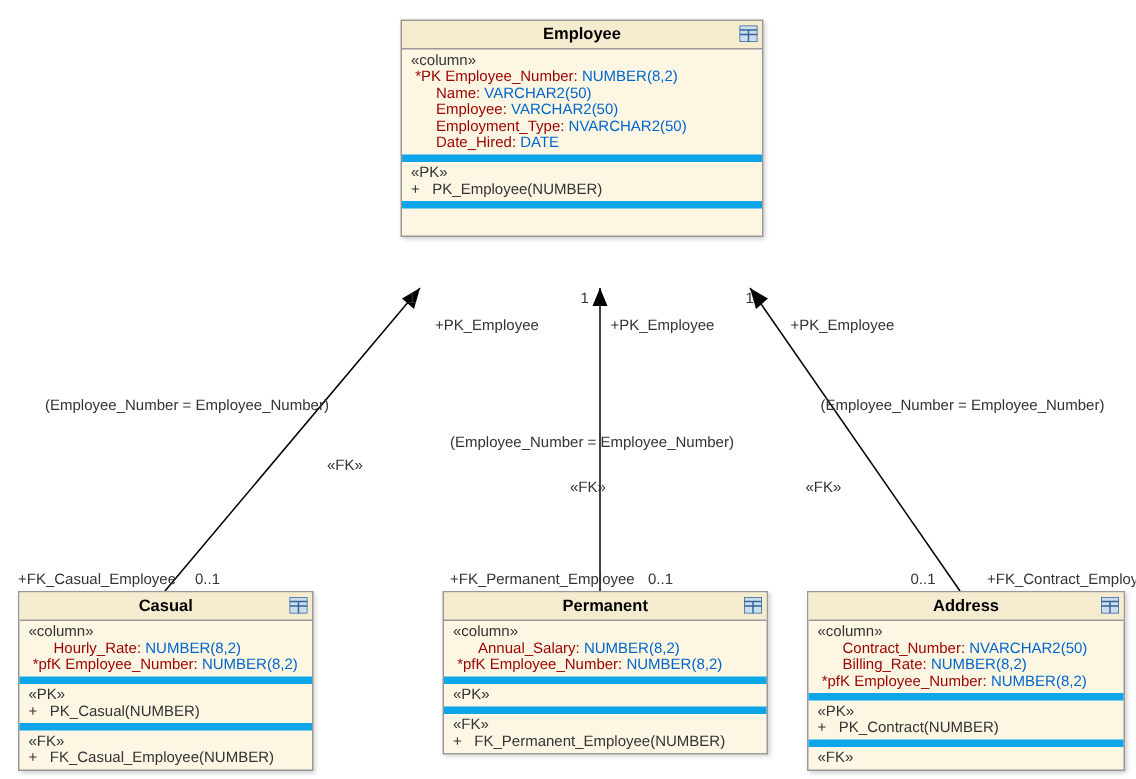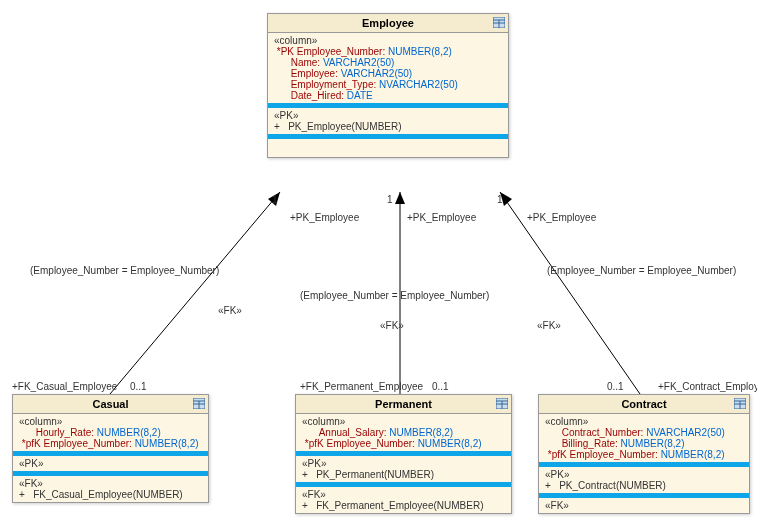--- a/index.html
+++ b/index.html
@@ -68,20 +68,21 @@
         <line x1="6" y1="3" x2="6" y2="11" stroke="#369"></line>
       </svg>
   </div>
   <div class="section">
     <div class="stereo">«column»</div>
     <div>&nbsp;&nbsp;&nbsp;&nbsp;&nbsp;&nbsp;<span class="col-name">Hourly_Rate:</span> <span class="col-type">NUMBER(8,2)</span></div>
     <div>&nbsp;<span class="pk-marker">*pfK</span> <span class="col-name">Employee_Number:</span> <span class="col-type">NUMBER(8,2)</span></div>
   </div>
   <div class="section">
     <div class="stereo">«PK»</div>
+    <div class="key-line"><span class="plus">+</span>&nbsp;&nbsp;&nbsp;<span>PK_Casual(NUMBER)</span></div>
   </div>
   <div class="section">
     <div class="stereo">«FK»</div>
     <div class="key-line"><span class="plus">+</span>&nbsp;&nbsp;&nbsp;<span>FK_Casual_Employee(NUMBER)</span></div>
   </div>
 </div>
 
 <div class="entity" style="left:295px;top:394px;width:215px">
   <div class="entity-header">
     <span>Permanent</span>
@@ -92,31 +93,30 @@
         <line x1="6" y1="3" x2="6" y2="11" stroke="#369"></line>
       </svg>
   </div>
   <div class="section">
     <div class="stereo">«column»</div>
     <div>&nbsp;&nbsp;&nbsp;&nbsp;&nbsp;&nbsp;<span class="col-name">Annual_Salary:</span> <span class="col-type">NUMBER(8,2)</span></div>
     <div>&nbsp;<span class="pk-marker">*pfK</span> <span class="col-name">Employee_Number:</span> <span class="col-type">NUMBER(8,2)</span></div>
   </div>
   <div class="section">
     <div class="stereo">«PK»</div>
-    <div class="key-line"><span class="plus">+</span>&nbsp;&nbsp;&nbsp;<span>PK_Permanent(NUMBER)</span></div>
   </div>
   <div class="section">
     <div class="stereo">«FK»</div>
     <div class="key-line"><span class="plus">+</span>&nbsp;&nbsp;&nbsp;<span>FK_Permanent_Employee(NUMBER)</span></div>
   </div>
 </div>
 
 <div class="entity" style="left:538px;top:394px;width:210px">
   <div class="entity-header">
-    <span>Contract</span>
+    <span>Address</span>
     <svg class="entity-icon" viewBox="0 0 12 11">
         <rect x="0" y="0" width="12" height="11" fill="#cde" stroke="#369"></rect>
         <line x1="0" y1="3" x2="12" y2="3" stroke="#369"></line>
         <line x1="0" y1="6" x2="12" y2="6" stroke="#369"></line>
         <line x1="6" y1="3" x2="6" y2="11" stroke="#369"></line>
       </svg>
   </div>
   <div class="section">
     <div class="stereo">«column»</div>
     <div>&nbsp;&nbsp;&nbsp;&nbsp;&nbsp;&nbsp;<span class="col-name">Contract_Number:</span> <span class="col-type">NVARCHAR2(50)</span></div>

